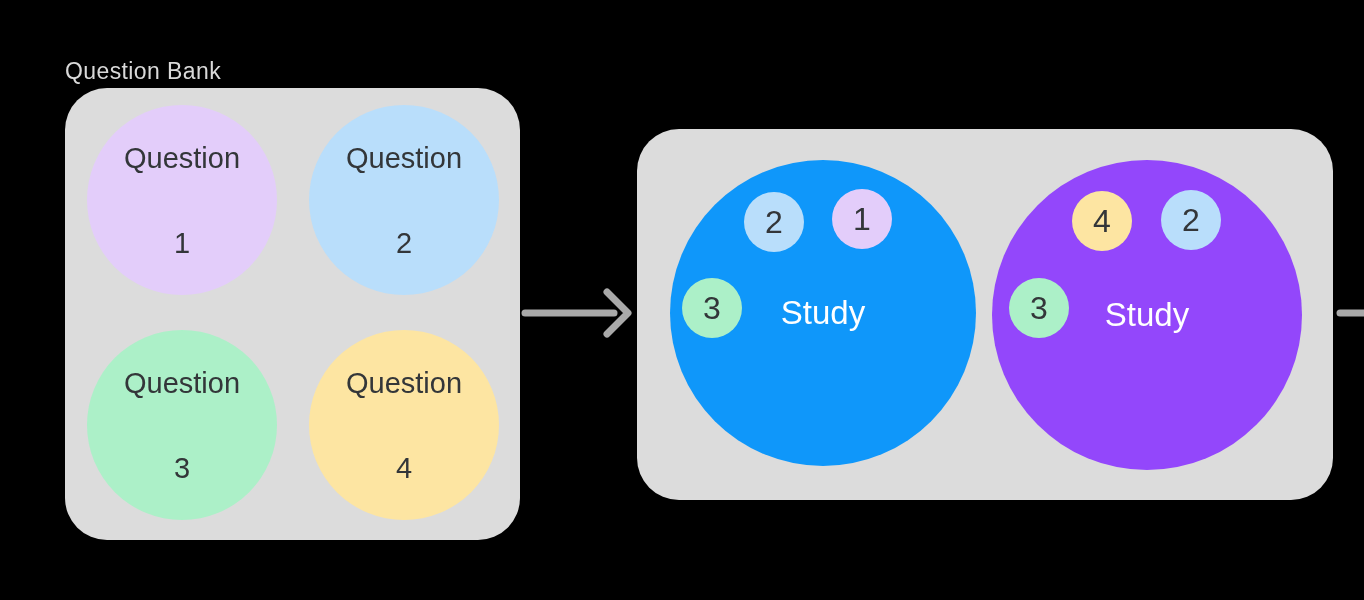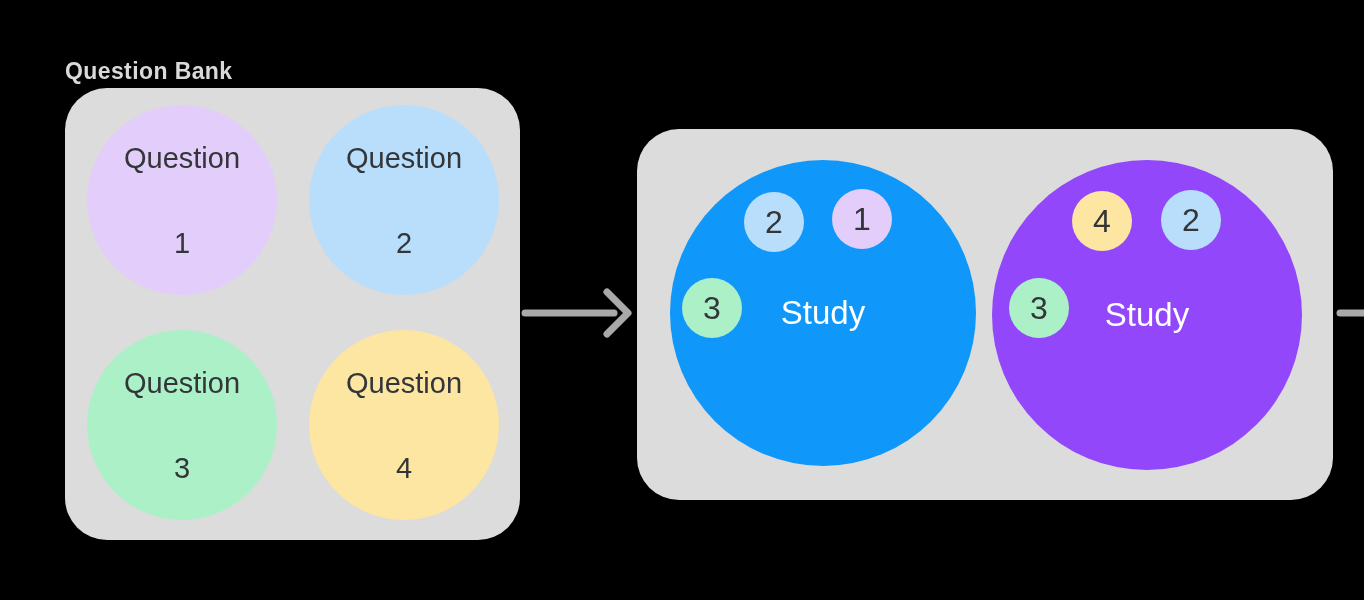--- a/index.html
+++ b/index.html
@@ -6,21 +6,21 @@
   .stage {
     position: relative;
     width: 1364px;
     height: 600px;
     background: #000000;
     overflow: hidden;
     font-family: "Liberation Sans", sans-serif;
   }
   .bank-label {
     position: absolute;
-    font-weight: 700;
+    font-weight: 400;
     font-size: 23px;
     letter-spacing: 0.4px;
     color: #D9D9D9;
     white-space: nowrap;
   }
   .panel {
     position: absolute;
     background: #DCDCDC;
     border-radius: 42px;
   }

